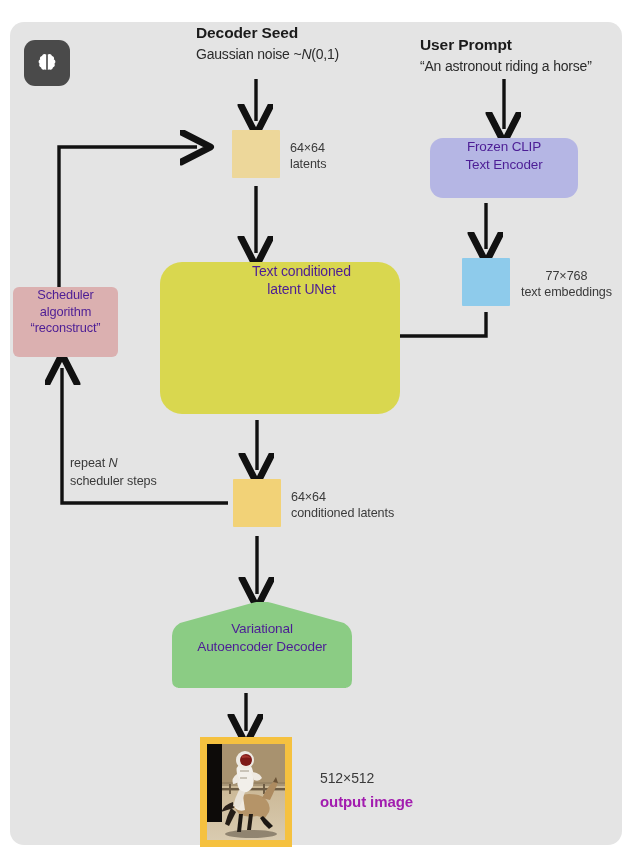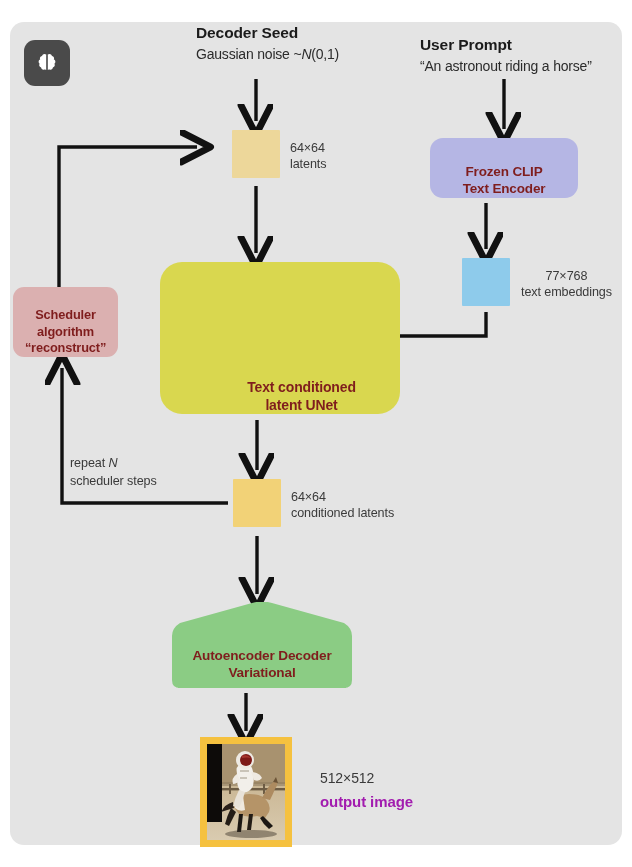--- a/index.html
+++ b/index.html
@@ -21,33 +21,33 @@
   }
 
   
   .hdr{font-size:15.5px;font-weight:bold;letter-spacing:-0.1px;white-space:nowrap;}
   .sub{font-size:14px;color:#2b2b2b;white-space:nowrap;letter-spacing:-0.2px;}
   .caption{font-size:12.6px;color:#3a3a3a;line-height:1.28;letter-spacing:-0.1px;white-space:nowrap;}
   .caption i{font-style:italic;}
 
   
   .node{
-    display:flex;align-items:flex-end;justify-content:center;text-align:center;
-    line-height:1.3;letter-spacing:-0.15px;color:#7f1d1d;font-weight:bold;
+    display:flex;align-items:flex-start;justify-content:center;text-align:center;
+    line-height:1.3;letter-spacing:-0.15px;color:#4c1d95;
   }
   #clip-node{
     left:430px;top:138px;width:148px;height:60px;border-radius:13px;
     background:#b5b6e4;font-size:13.5px;
   }
   #unet-node{
     left:160px;top:262px;width:197px;height:152px;border-radius:22px;
     background:#d9d74f;font-size:14px;padding-left:43px;
   }
   #scheduler-node{
-    left:13px;top:287px;width:105px;height:70px;border-radius:11px;
+    left:13px;top:287px;width:105px;height:70px;border-radius:6px;
     background:#dbb0b0;font-size:12.8px;
   }
   #vae-shape{
     left:168px;top:602px;width:188px;height:86px;
   }
 
   
   .swatch{border-radius:1px;}
   #latents-swatch{left:232px;top:130px;width:48px;height:48px;background:#edd79a;}
   #embed-swatch{left:462px;top:258px;width:48px;height:48px;background:#8ecbeb;}
@@ -137,22 +137,22 @@
   </div>
 </div>
 
 <svg id="vae-shape" class="abs" width="188" height="86" viewBox="0 0 188 86">
   <path d="M10,86 L10,34 Q10,28 16,24 L86,2 Q94,-1 102,2 L172,24 Q178,28 178,34 L178,86 Z" fill="#8bcc84"></path>
   <path d="M4,78 L4,34 Q4,26 12,21 L84,1 Q94,-2 104,1 L176,21 Q184,26 184,34 L184,78
            Q184,86 176,86 L12,86 Q4,86 4,78 Z" fill="#8bcc84"></path>
 </svg>
 <div class="abs node" style="left:168px;top:620px;width:188px;height:62px;font-size:13.6px;">
   <div>
+    <div>Variational</div>
     <div>Autoencoder Decoder</div>
-    <div>Variational</div>
   </div>
 </div>
 
 <div id="latents-swatch" class="abs swatch"></div>
 <div class="abs caption" style="left:290px;top:140px;">
   <div>64×64</div>
   <div>latents</div>
 </div>
 
 <div id="embed-swatch" class="abs swatch"></div>

